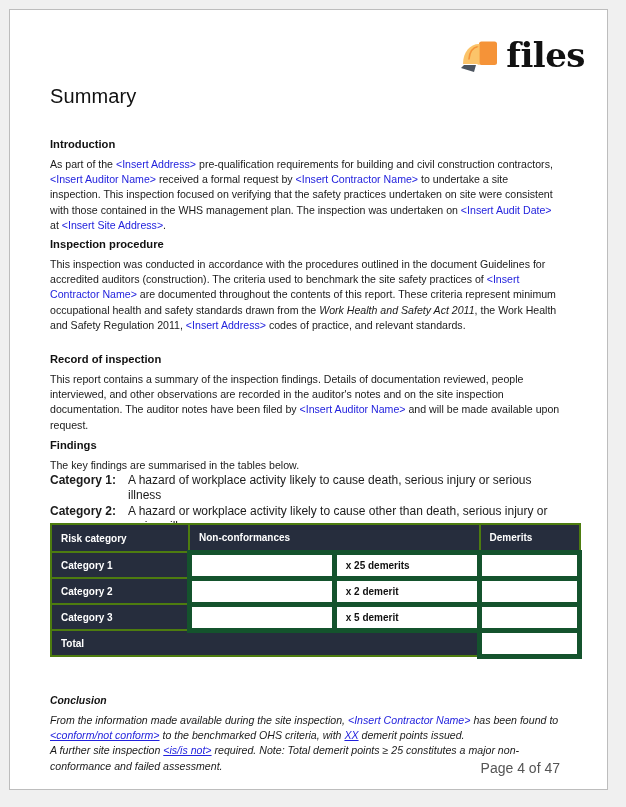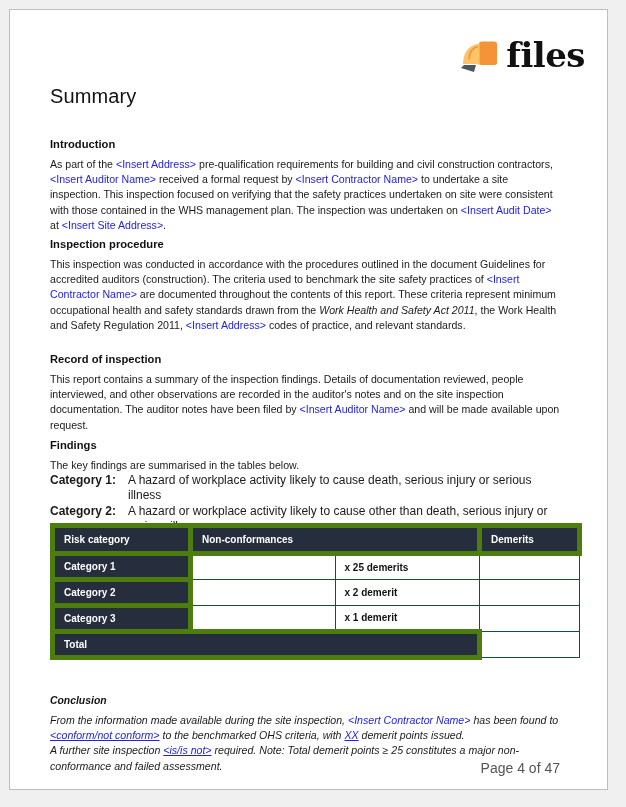--- a/index.html
+++ b/index.html
@@ -107,26 +107,26 @@
     box-sizing: border-box;
   }
   .c1 { width: 138px; }
   .c2 { width: 186px; }
   .c3 { width: 108px; }
   .c4 { width: 100px; }
 
   .dark {
     background: #262d3d;
     color: #ffffff;
-    border: 5px solid #4d7c0f;
+    border: 2px solid #4d7c0f;
   }
   .light {
     background: #ffffff;
     color: #111111;
-    border: 1px solid #14532d;
+    border: 5px solid #14532d;
   }
   tr.hdr td { height: 28px; }
   tr.datarow td { height: 26px; }
   tr.totalrow td { height: 26px; }
 
   
   .footer {
     position: absolute;
     left: 40px;
     top: 750px;
@@ -207,21 +207,21 @@
         </tr>
         <tr class="datarow">
           <td class="dark c1">Category 2</td>
           <td class="light c2"></td>
           <td class="light c3">x 2 demerit</td>
           <td class="light c4"></td>
         </tr>
         <tr class="datarow">
           <td class="dark c1">Category 3</td>
           <td class="light c2"></td>
-          <td class="light c3">x 1 demerit</td>
+          <td class="light c3">x 5 demerit</td>
           <td class="light c4"></td>
         </tr>
         <tr class="totalrow">
           <td class="dark" colspan="3">Total</td>
           <td class="light c4"></td>
         </tr>
       </tbody>
   </table>
 
 

